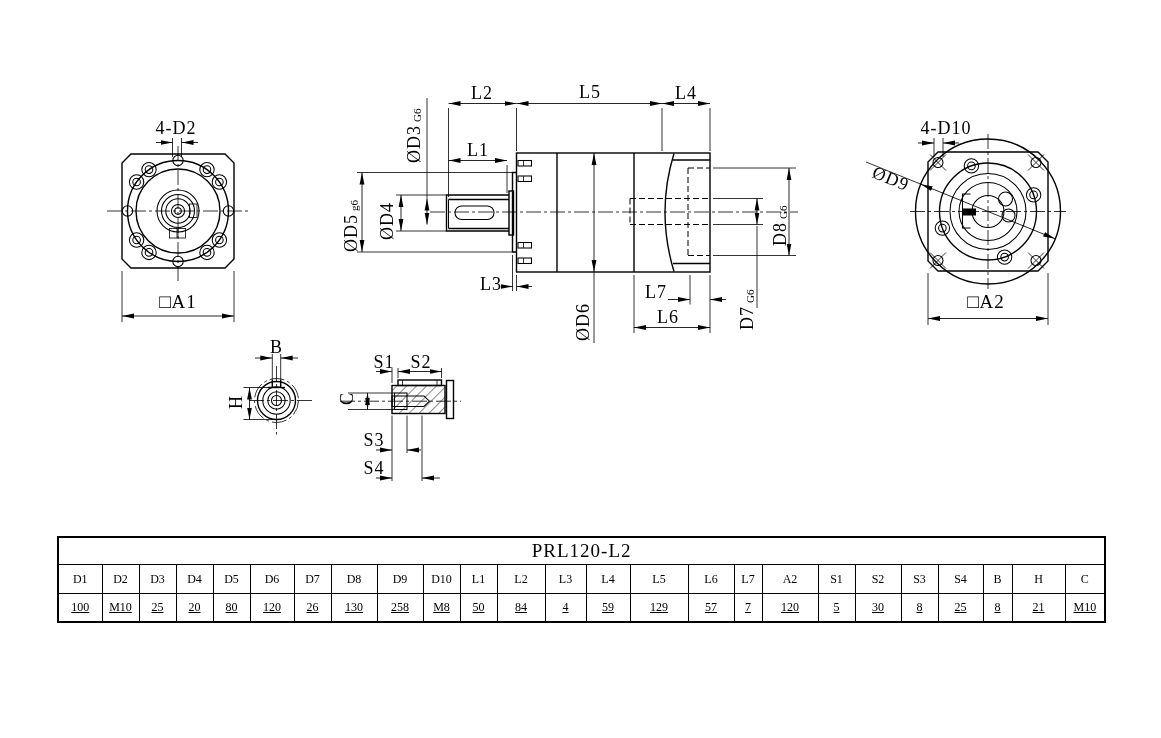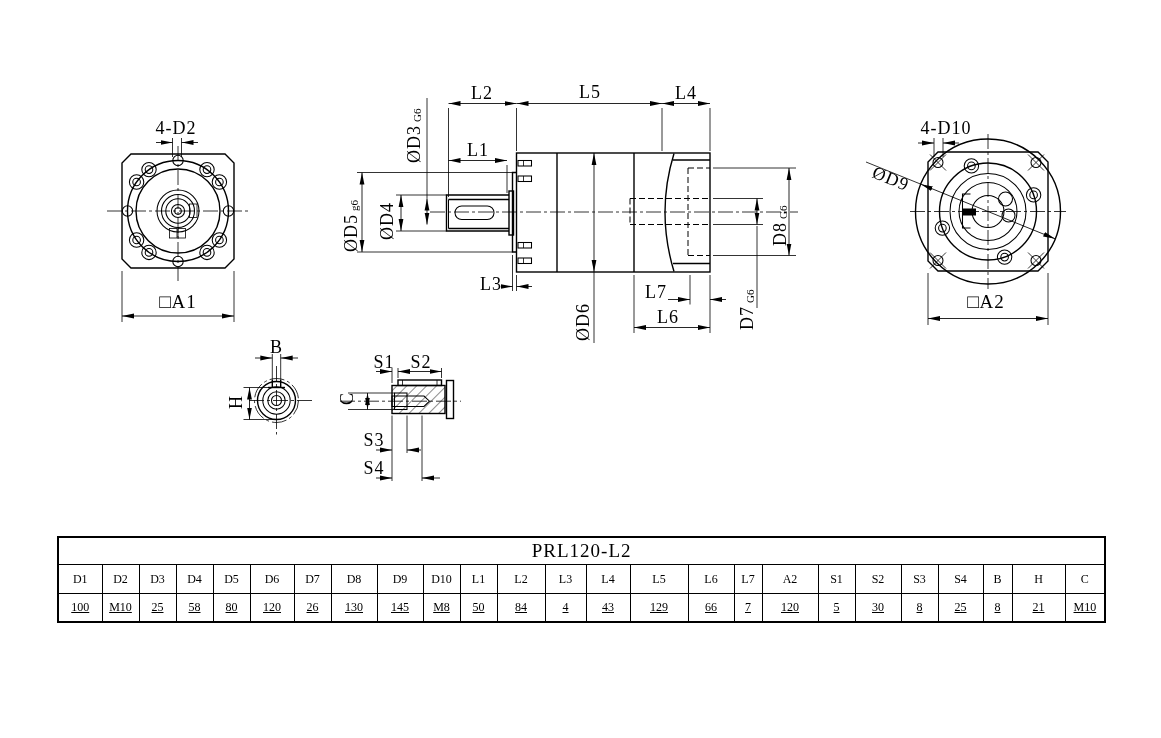--- a/index.html
+++ b/index.html
@@ -355,33 +355,33 @@
         <td>S3</td>
         <td>S4</td>
         <td>B</td>
         <td>H</td>
         <td>C</td>
       </tr>
       <tr class="val">
         <td>100</td>
         <td>M10</td>
         <td>25</td>
-        <td>58</td>
+        <td>20</td>
         <td>80</td>
         <td>120</td>
         <td>26</td>
         <td>130</td>
-        <td>145</td>
+        <td>258</td>
         <td>M8</td>
         <td>50</td>
         <td>84</td>
         <td>4</td>
-        <td>43</td>
+        <td>59</td>
         <td>129</td>
-        <td>66</td>
+        <td>57</td>
         <td>7</td>
         <td>120</td>
         <td>5</td>
         <td>30</td>
         <td>8</td>
         <td>25</td>
         <td>8</td>
         <td>21</td>
         <td>M10</td>
       </tr>

